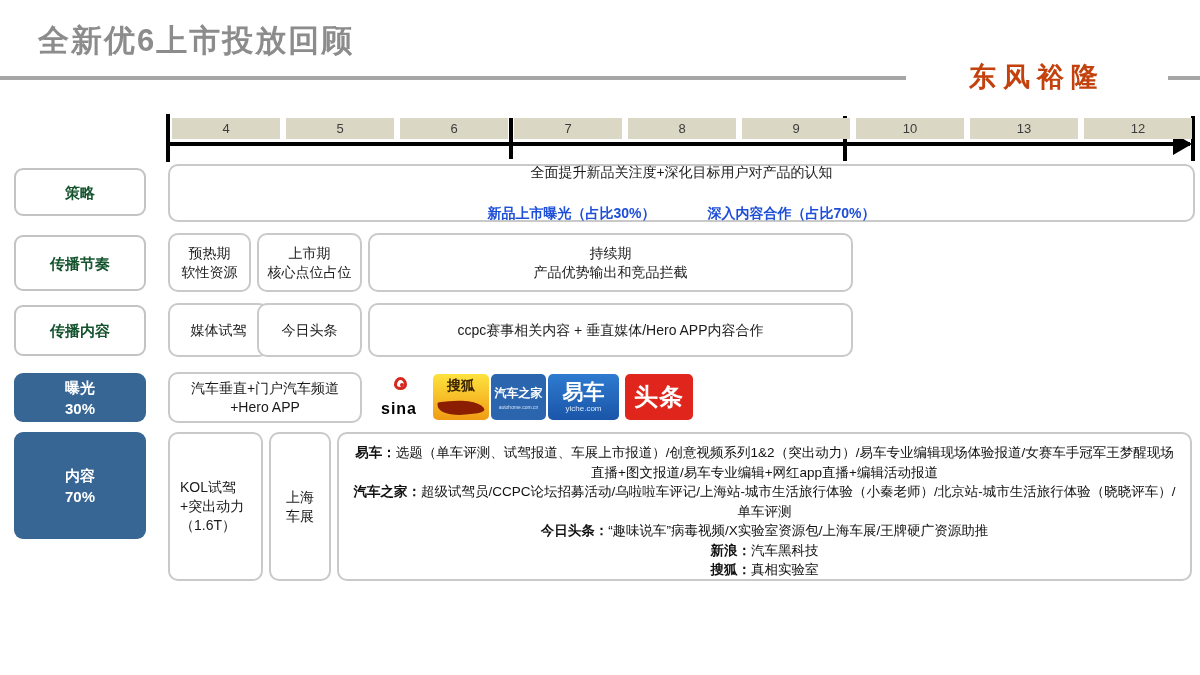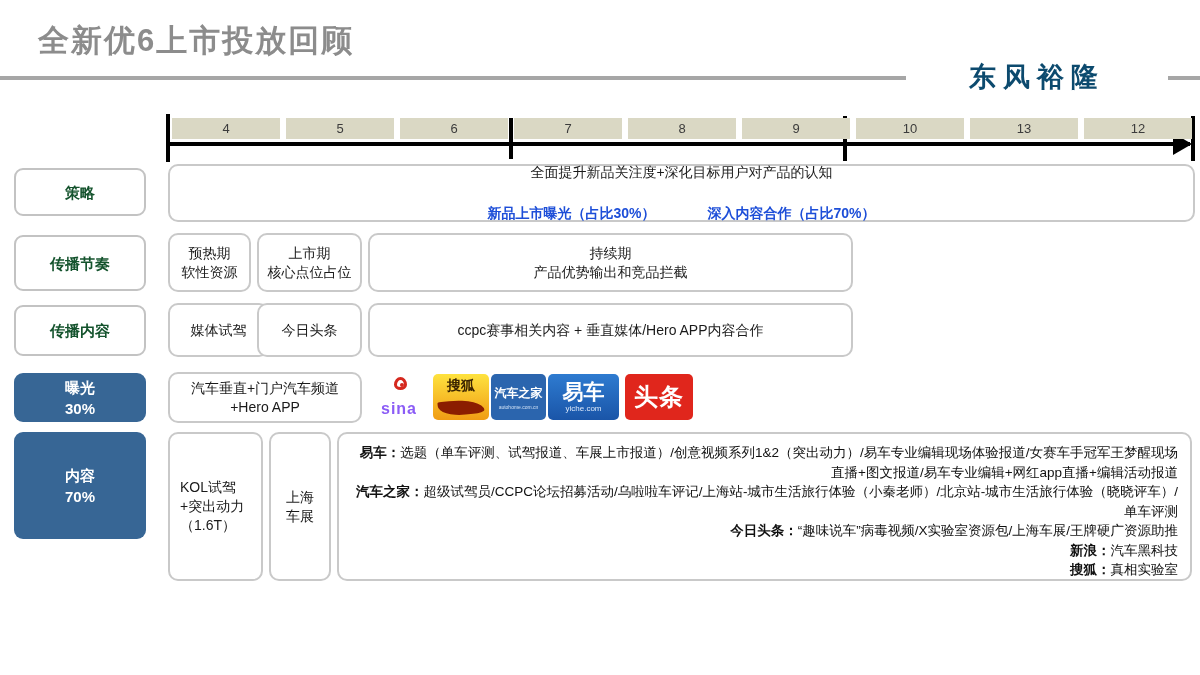--- a/index.html
+++ b/index.html
@@ -9,21 +9,21 @@
     font-family:"Liberation Sans","DejaVu Sans",sans-serif;color:#111;
   }
   .title{
     position:absolute;left:38px;top:20px;font-size:31px;font-weight:bold;
     color:#8C8C8C;letter-spacing:2px;
   }
   .title-rule{position:absolute;left:0;top:76px;width:1200px;height:4px;background:#A6A6A6;z-index:1;}
   .brand-logo{
     position:absolute;left:906px;top:54px;width:262px;height:46px;background:#fff;z-index:2;
     display:flex;align-items:center;justify-content:center;
-    font-size:27px;font-weight:900;color:#0c4a6e;letter-spacing:7px;
+    font-size:27px;font-weight:900;color:#c2410c;letter-spacing:7px;
   }
   
   .months{position:absolute;left:172px;top:118px;width:1020px;height:21px;display:flex;gap:6px;z-index:1;}
   .month{flex:1;background:#DAD8C4;display:flex;align-items:center;justify-content:center;
     font-size:13px;color:#3c3c3c;}
   .axis{position:absolute;left:166px;top:142px;width:1024px;height:4px;background:#000;}
   .tick{position:absolute;width:4px;background:#000;}
   .t0{left:166px;top:114px;height:48px;}
   .t1{left:509px;top:118px;height:41px;}
   .t2{left:843px;top:116px;height:45px;}
@@ -40,36 +40,36 @@
     display:flex;flex-direction:column;align-items:center;justify-content:center;text-align:center;
     font-size:14px;line-height:1.35;color:#1a1a1a;white-space:pre-line;}
   .strategy-line1{color:#1a1a1a;}
   .strategy-line2{color:#1d4ed8;font-weight:bold;margin-top:3px;}
   .strategy-line2 .gap{margin-right:52px;}
   
   .logo{position:absolute;top:374px;height:46px;border-radius:5px;overflow:hidden;}
   .sina{left:374px;width:57px;background:#fff;}
   .sina .eye{position:absolute;left:20px;top:3px;width:13px;height:13px;border:3px solid #D5281E;border-radius:50% 50% 50% 50%/60% 60% 40% 40%;}
   .sina .eye::after{content:"";position:absolute;left:3px;top:3px;width:4px;height:4px;background:#D5281E;border-radius:50%;}
-  .sina .word{position:absolute;left:7px;bottom:2px;font-size:16px;font-weight:bold;color:#8b5cf6;letter-spacing:1px;}
+  .sina .word{position:absolute;left:7px;bottom:2px;font-size:16px;font-weight:bold;color:#000000;letter-spacing:1px;}
   .sohu{left:433px;width:56px;background:linear-gradient(#FEE23E,#F09C14);}
   .sohu .word{position:absolute;top:3px;left:0;width:100%;text-align:center;font-size:14px;font-weight:bold;color:#3A2300;}
   .sohu .fox{position:absolute;left:5px;bottom:5px;width:46px;height:15px;background:#8B1D00;border-radius:10% 90% 30% 70%/10% 100% 20% 90%;transform:rotate(-6deg);}
   .autohome{left:491px;width:55px;background:#2B65AE;display:flex;flex-direction:column;align-items:center;justify-content:center;}
   .autohome .word{font-size:12px;font-weight:bold;color:#fff;}
   .autohome .sub{font-size:5px;color:#cfe0f5;margin-top:2px;}
   .yiche{left:548px;width:71px;background:linear-gradient(#2E7BD0,#1A55A8);display:flex;flex-direction:column;align-items:center;justify-content:center;}
   .yiche .word{font-size:21px;font-weight:bold;color:#fff;line-height:1;}
   .yiche .sub{font-size:8px;color:#dce9fa;margin-top:2px;}
   .toutiao{left:625px;width:68px;background:#E0261C;display:flex;align-items:center;justify-content:center;}
   .toutiao .word{font-size:24px;font-weight:900;color:#fff;letter-spacing:1px;}
   
   .details{position:absolute;left:337px;top:432px;width:855px;height:149px;background:#fff;
     border:2px solid #C9C9C9;border-radius:10px;padding:9px 12px;font-size:13.5px;line-height:19.5px;
-    text-align:right;color:#111;}
+    text-align:center;color:#111;}
   .dline .db{font-weight:bold;}
   .kolbox{align-items:flex-start;text-align:left;padding-left:10px;}
 </style>
 </head>
 <body>
 
 <div class="slide">
 
   <div class="title">全新优6上市投放回顾</div>
   <div class="title-rule"></div>

